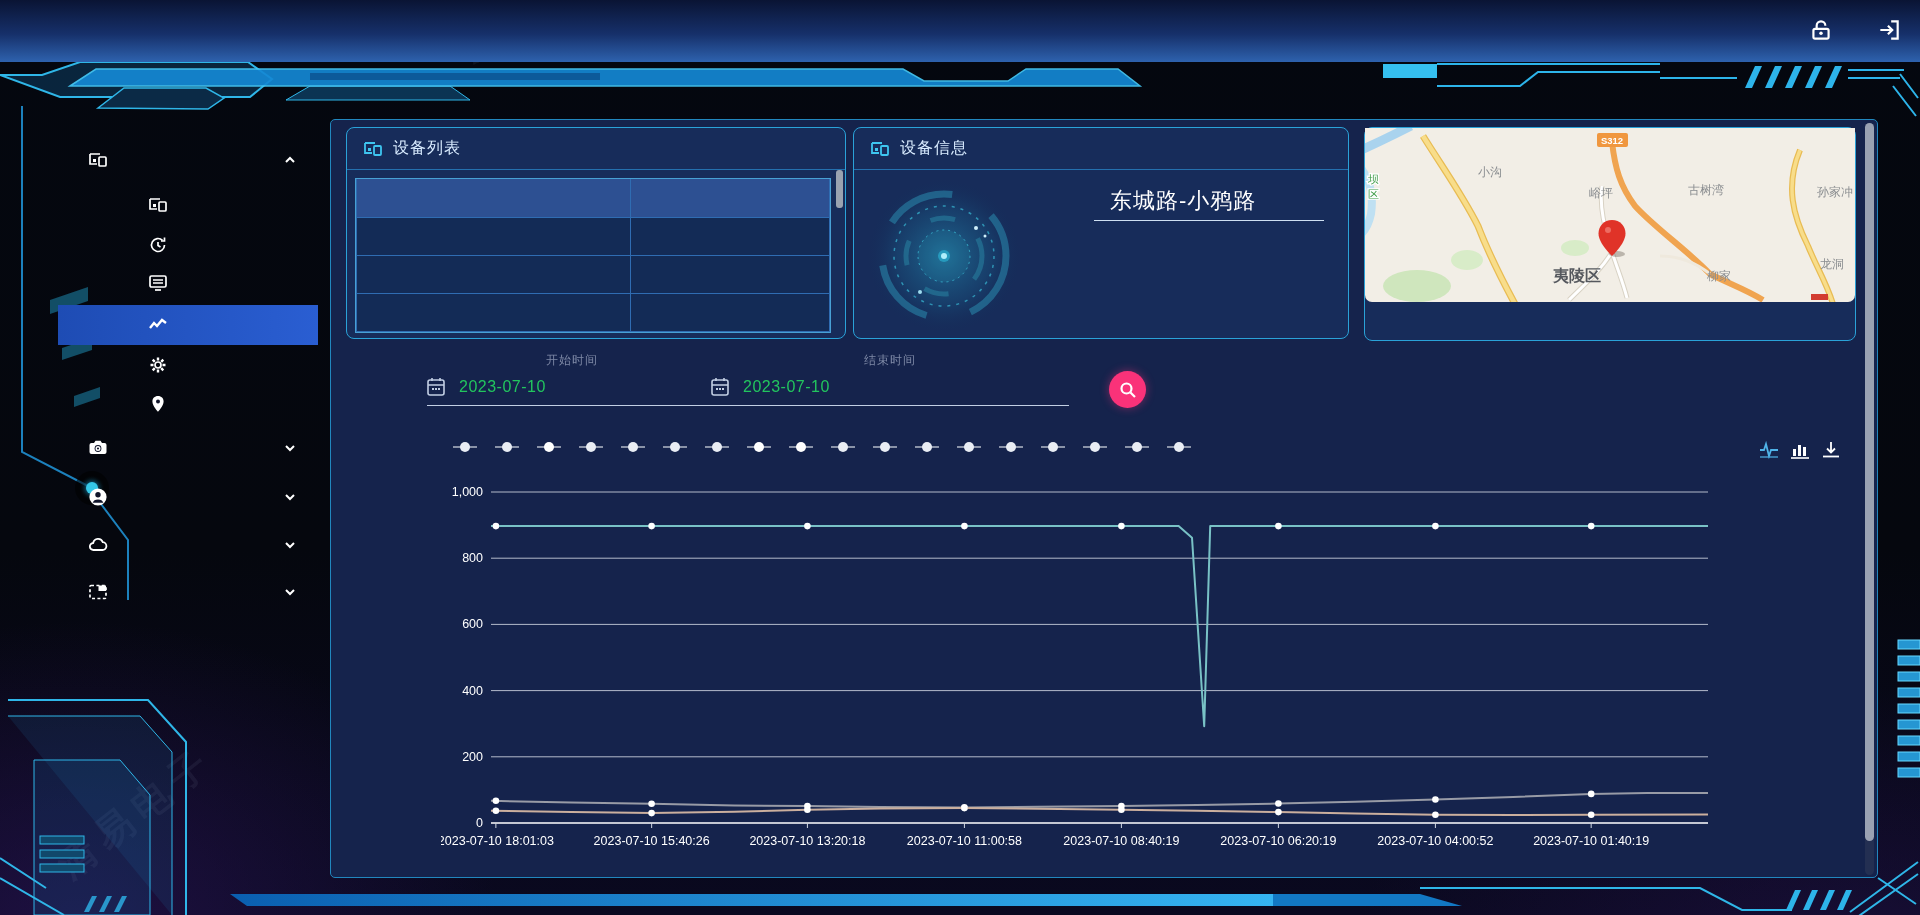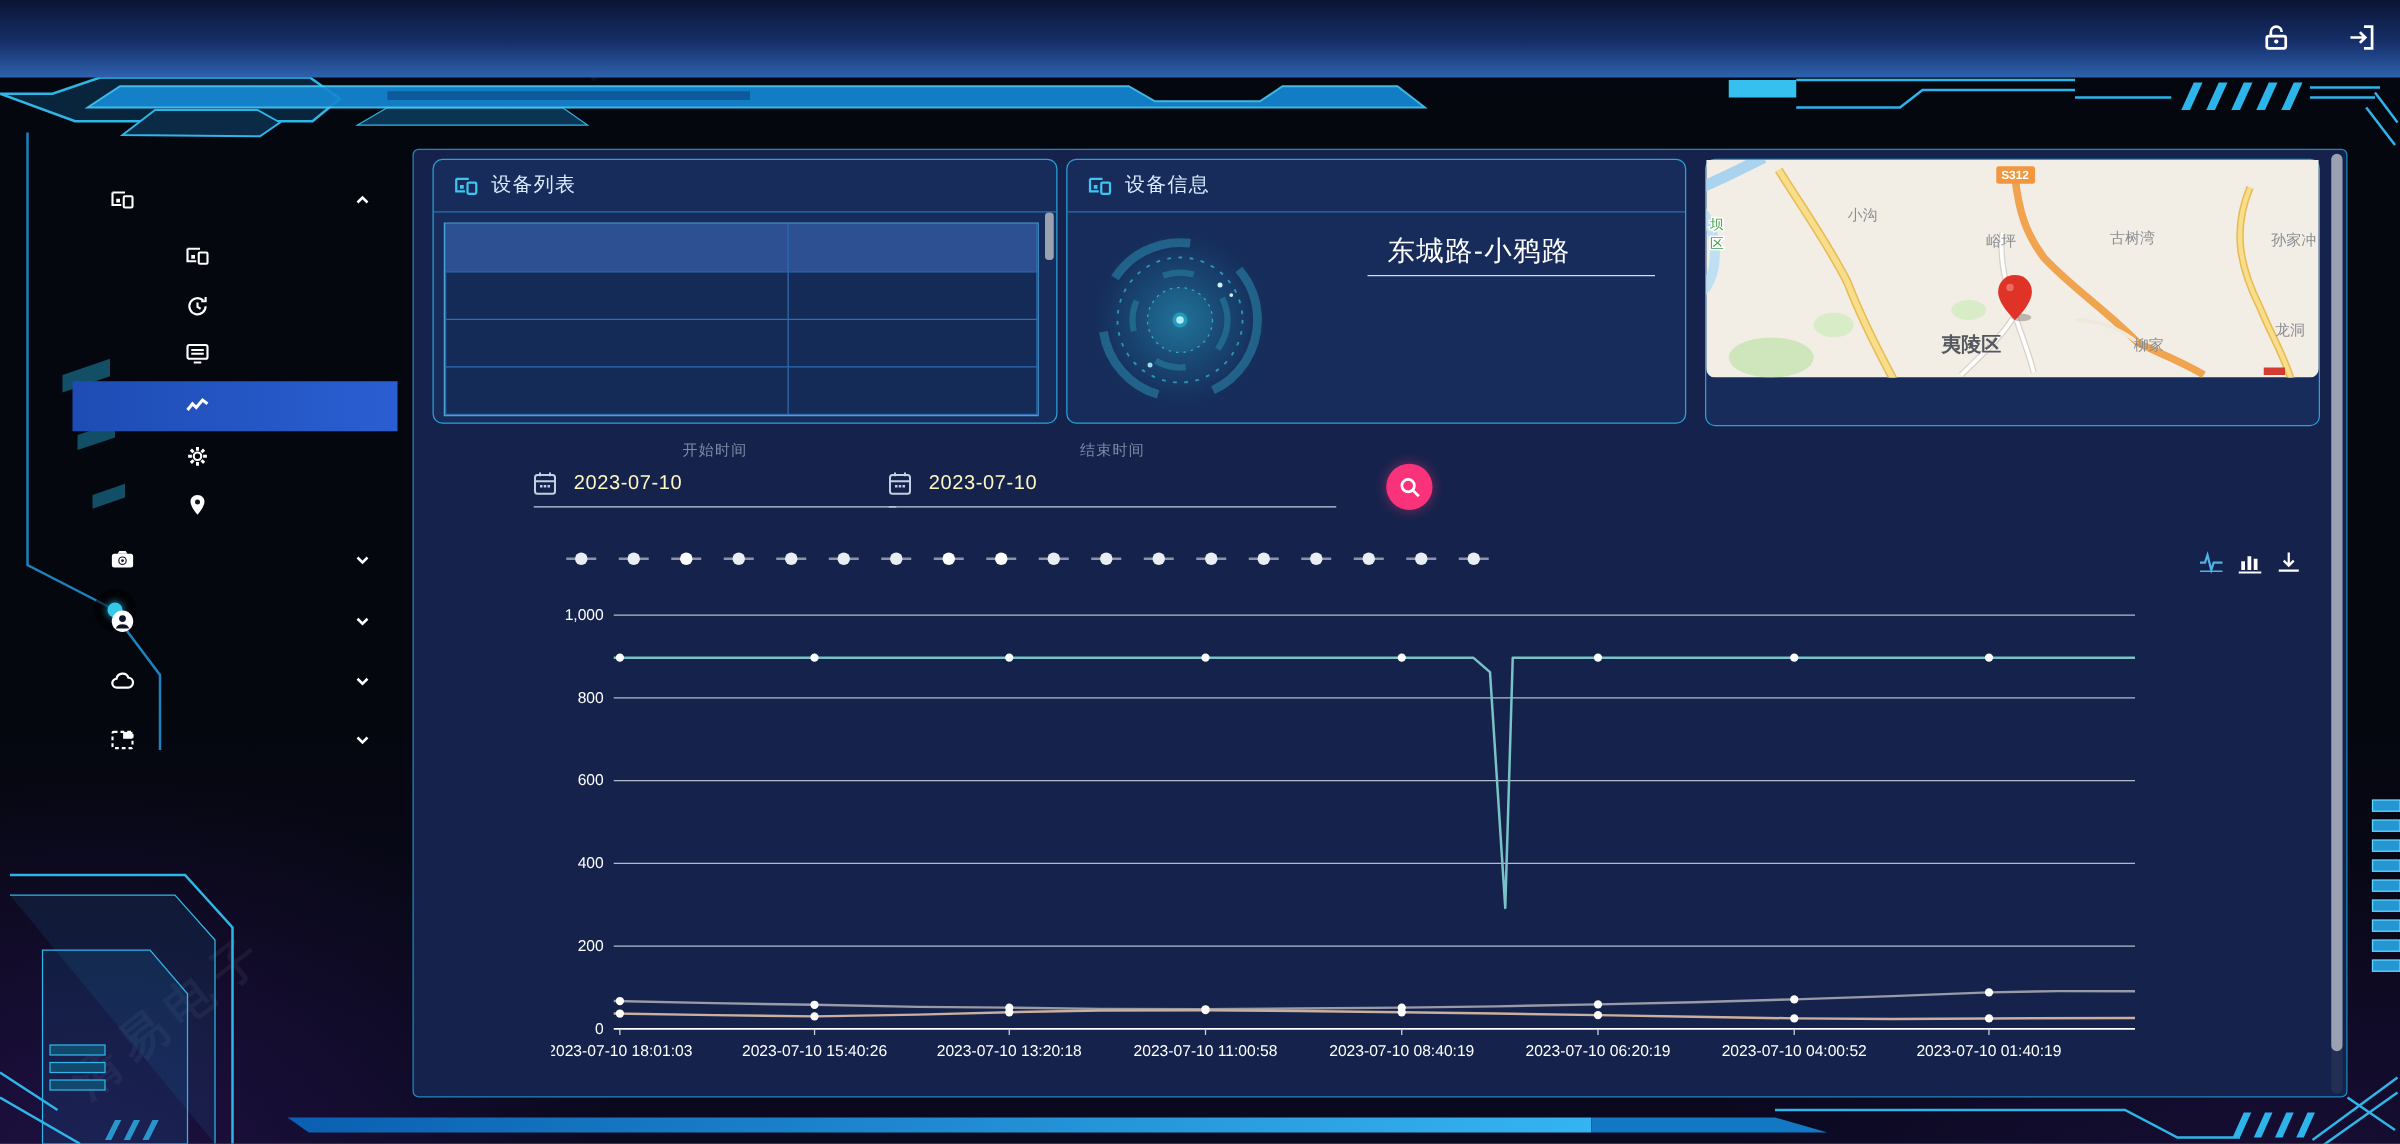--- a/index.html
+++ b/index.html
@@ -60,21 +60,21 @@
   
   #map-svg { display:block; border-radius:0 0 7px 7px; cursor:grab; }
   
   .filter-group { position:absolute; height:58px; }
   #filter-start { left:96px; top:232px; width:290px; }
   #filter-end { left:380px; top:232px; width:358px; }
   .f-label { font-size:12px; color:#7e89a6; letter-spacing:1px;text-align:center; }
   .f-line { display:flex; align-items:center; gap:14px; margin-top:8px;
     border-bottom:1px solid #c2cfe4; padding-bottom:8px; }
   .f-cal { width:18px; height:20px; }
-  .f-value { font-size:16px; color:#fef9c3; letter-spacing:.5px; }
+  .f-value { font-size:16px; color:#22c55e; letter-spacing:.5px; }
   .search-btn { position:absolute; left:778px; top:251px; width:37px; height:37px; border-radius:50%;
     background:#fa3279; display:flex; align-items:center; justify-content:center; cursor:pointer;
     box-shadow:0 0 10px rgba(250,50,121,.45); }
   
   #legend { position:absolute; left:122px; top:318px; width:1336px; display:flex; flex-wrap:wrap; row-gap:7px; }
   .lg-item { display:flex; align-items:center; margin-right:13px; cursor:pointer; height:18px; }
   .lg-marker { position:relative; width:24px; height:2px; background:#8a93a8; margin-right:5px; flex:0 0 24px; }
   .lg-marker i { position:absolute; left:7px; top:-4px; width:10px; height:10px; border-radius:50%; background:#e9edf4; }
   .lg-item span.txt { font-size:12px; color:#96a0b6; letter-spacing:.5px; white-space:nowrap; }
   .lg-item.on span.txt { color:#fff; font-weight:bold; }

